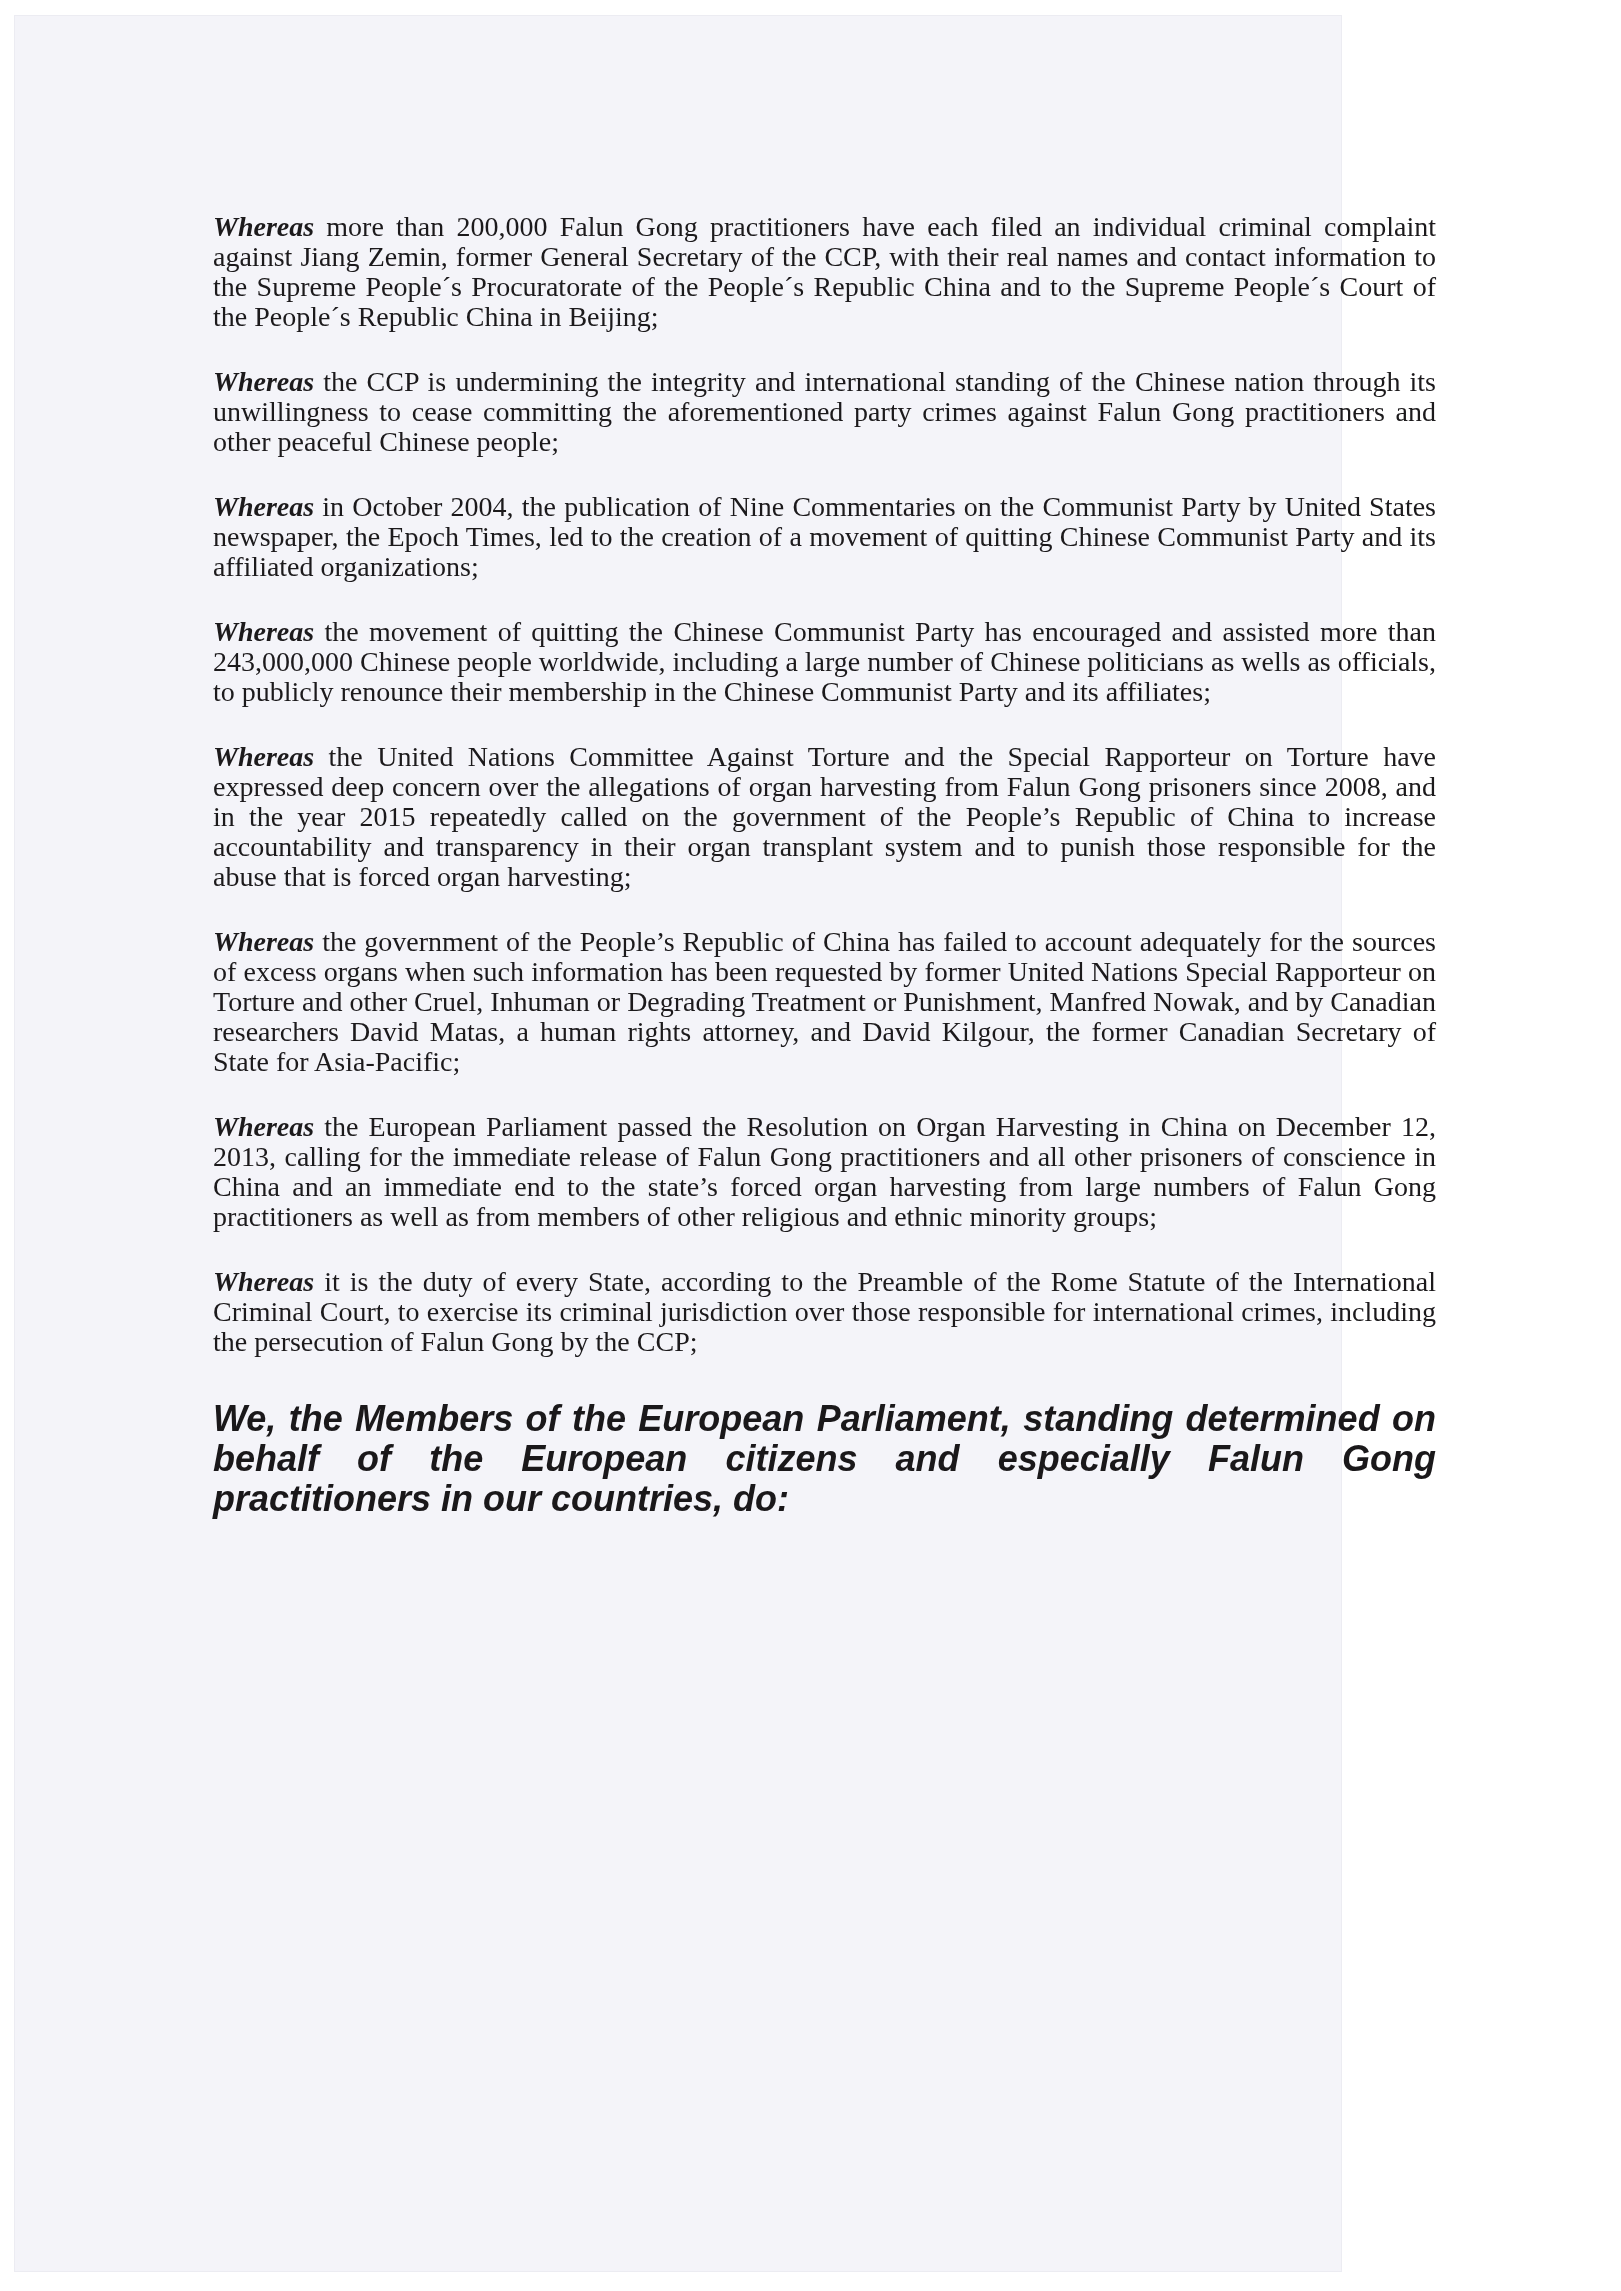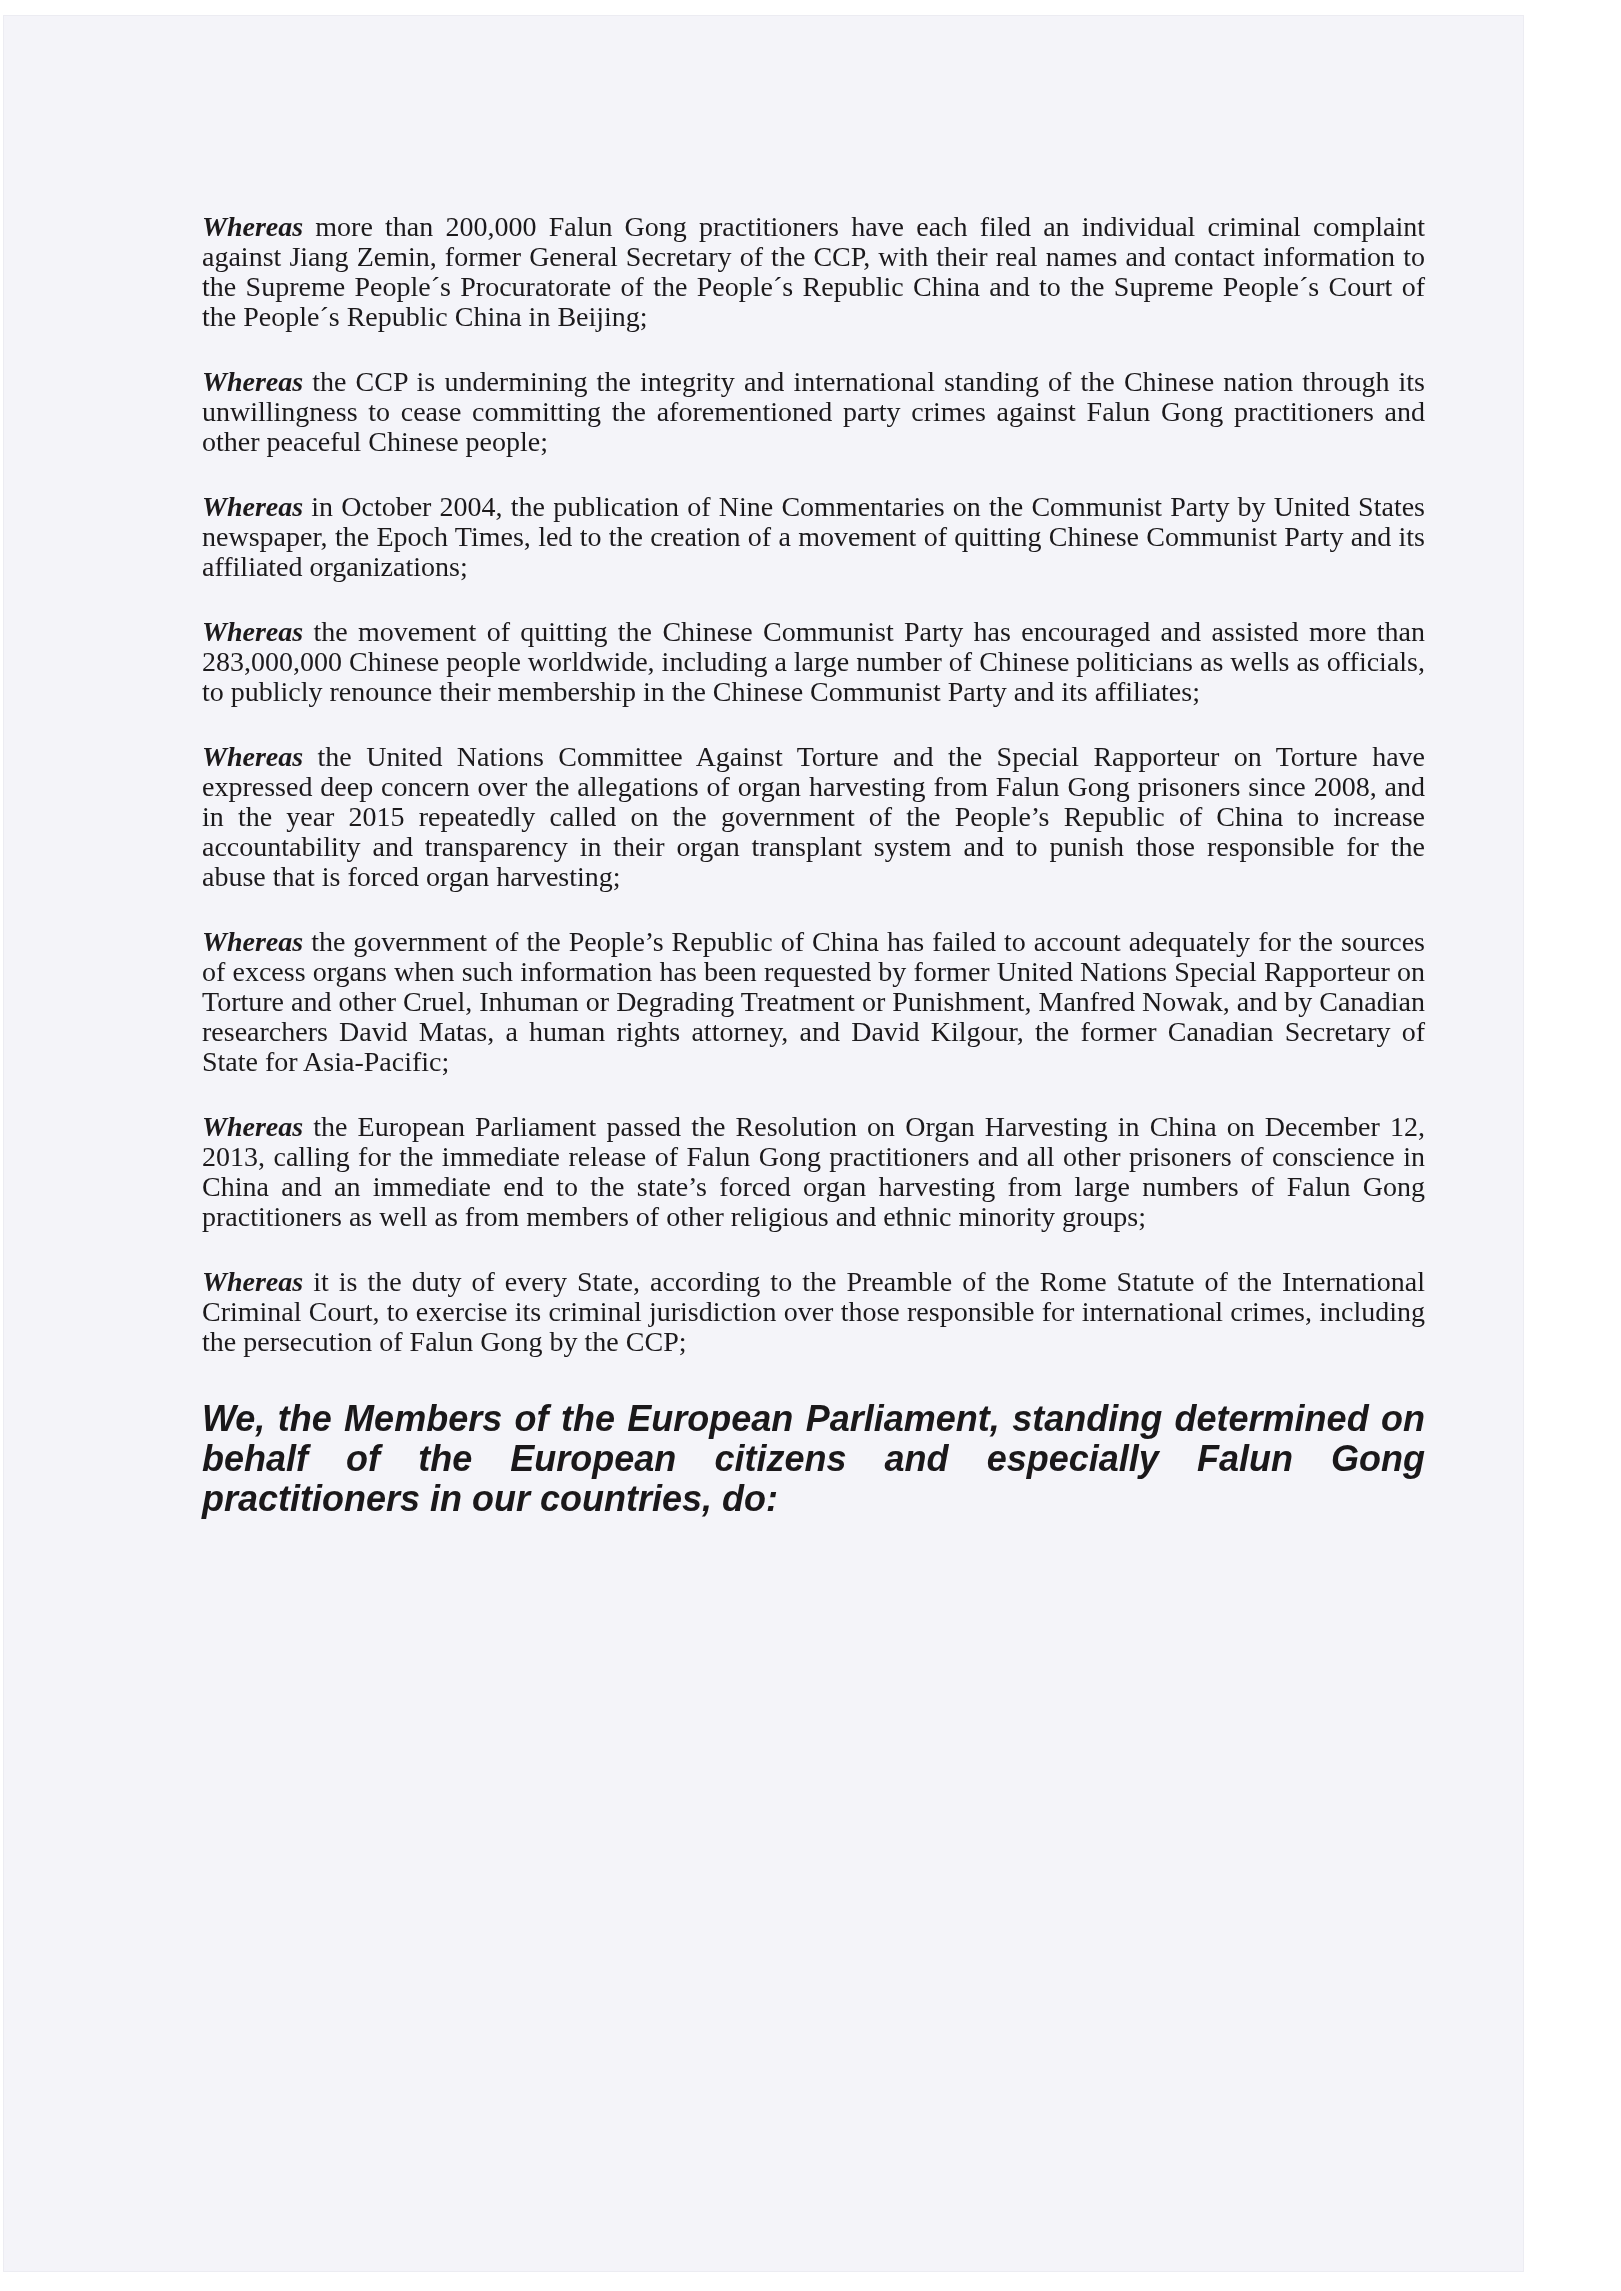--- a/index.html
+++ b/index.html
@@ -8,23 +8,23 @@
     background: #ffffff;
   }
   body {
     width: 1621px;
     height: 2292px;
     position: relative;
     overflow: hidden;
   }
   .page {
     position: absolute;
-    left: 3px;
+    left: 14px;
     top: 14.7px;
-    width: 1521px;
+    width: 1328px;
     height: 2257px;
     background: #f4f4f9;
     box-shadow: inset 0 0 0 1px #ececf2;
   }
   .content {
     position: absolute;
     left: 199px;
     top: 197px;
     width: 1223px;
     font-family: "Liberation Serif", "DejaVu Serif", serif;
@@ -62,21 +62,21 @@
 
 <div class="page">
   <div class="content">
 
     <p class="para"><span class="lead">Whereas</span><span> more than 200,000 Falun Gong practitioners have each filed an individual criminal complaint against Jiang Zemin, former General Secretary of the CCP, with their real names and contact information to the Supreme People´s Procuratorate of the People´s Republic China and to the Supreme People´s Court of the People´s Republic China in Beijing;</span></p>
 
     <p class="para"><span class="lead">Whereas</span><span> the CCP is undermining the integrity and international standing of the Chinese nation through its unwillingness to cease committing the aforementioned party crimes against Falun Gong practitioners and other peaceful Chinese people;</span></p>
 
     <p class="para"><span class="lead">Whereas</span><span> in October 2004, the publication of </span><span class="book-title">Nine Commentaries on the Communist Party</span><span> by United States newspaper, the Epoch Times, led to the creation of a movement of quitting Chinese Communist Party and its affiliated organizations;</span></p>
 
-    <p class="para"><span class="lead">Whereas</span><span> the movement of quitting the Chinese Communist Party has encouraged and assisted more than 283,000,000 Chinese people worldwide, including a large number of Chinese politicians as wells as officials, to publicly renounce their membership in the Chinese Communist Party and its affiliates;</span></p>
+    <p class="para"><span class="lead">Whereas</span><span> the movement of quitting the Chinese Communist Party has encouraged and assisted more than 243,000,000 Chinese people worldwide, including a large number of Chinese politicians as wells as officials, to publicly renounce their membership in the Chinese Communist Party and its affiliates;</span></p>
 
 
     <p class="para"><span class="lead">Whereas</span><span> the United Nations Committee Against Torture and the Special Rapporteur on Torture have expressed deep concern over the allegations of organ harvesting from Falun Gong prisoners since 2008, and in the year 2015 repeatedly called on the government of the People’s Republic of China to increase accountability and transparency in their organ transplant system and to punish those responsible for the abuse that is forced organ harvesting;</span></p>
 
     <p class="para"><span class="lead">Whereas</span><span> the government of the People’s Republic of China has failed to account adequately for the sources of excess organs when such information has been requested by former United Nations Special Rapporteur on Torture and other Cruel, Inhuman or Degrading Treatment or Punishment, Manfred Nowak, and by Canadian researchers David Matas, a human rights attorney, and David Kilgour, the former Canadian Secretary of State for Asia-Pacific;</span></p>
 
     <p class="para"><span class="lead">Whereas</span><span> the European Parliament passed the Resolution on Organ Harvesting in China on December 12, 2013, calling for the immediate release of Falun Gong practitioners and all other prisoners of conscience in China and an immediate end to the state’s forced organ harvesting from large numbers of Falun Gong practitioners as well as from members of other religious and ethnic minority groups;</span></p>
 
     <p class="para"><span class="lead">Whereas</span><span> it is the duty of every State, according to the Preamble of the Rome Statute of the International Criminal Court, to exercise its criminal jurisdiction over those responsible for international crimes, including the persecution of Falun Gong by the CCP;</span></p>
 

